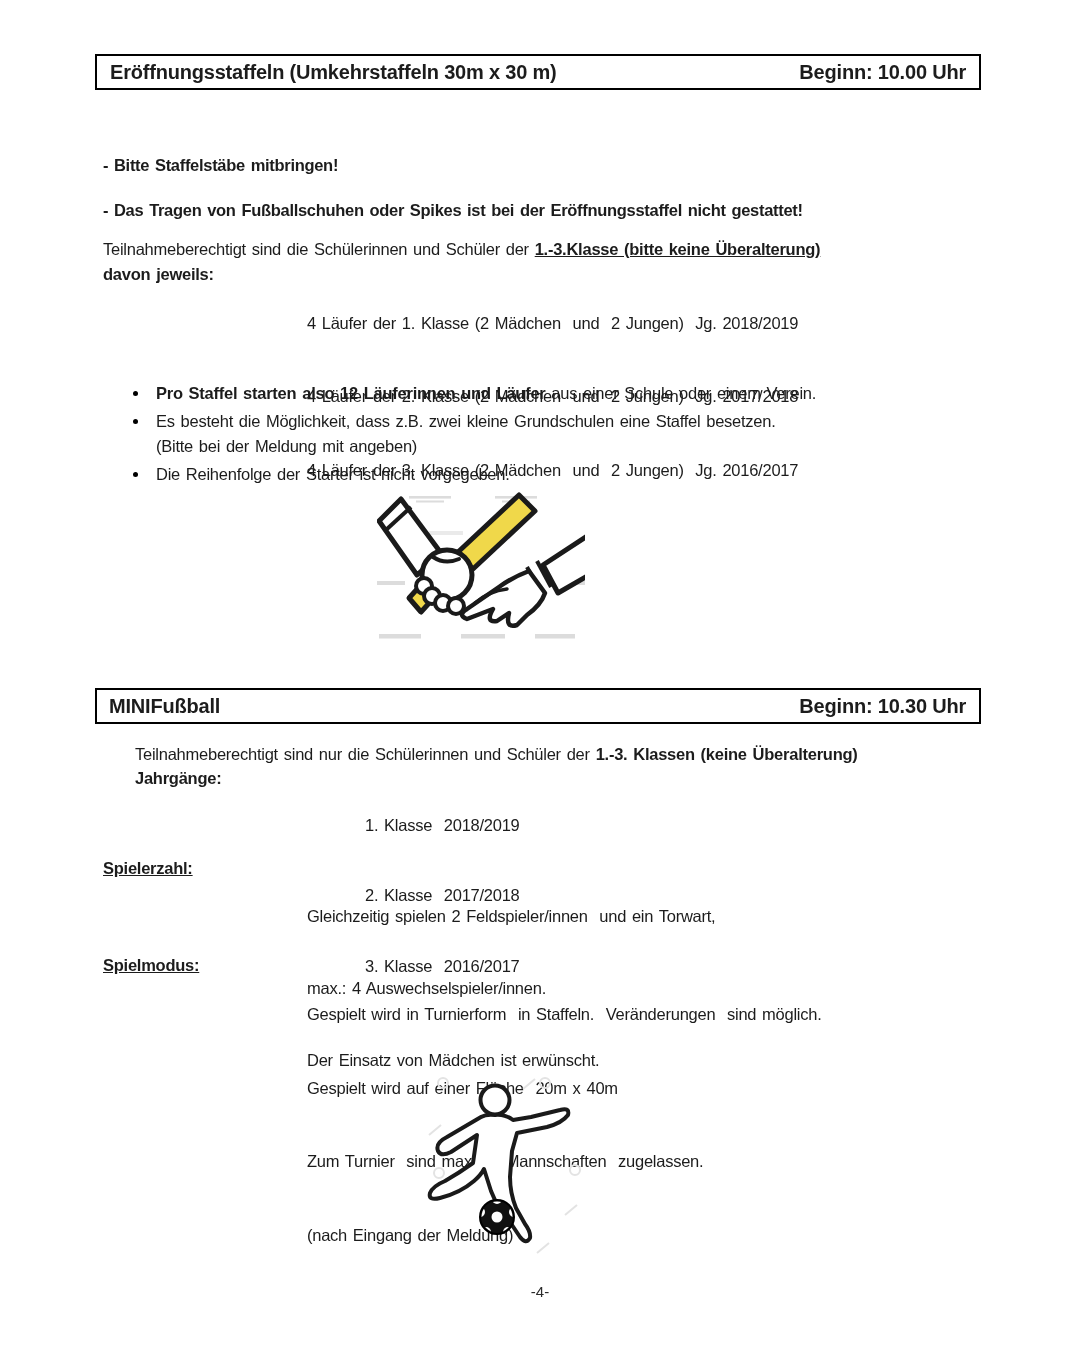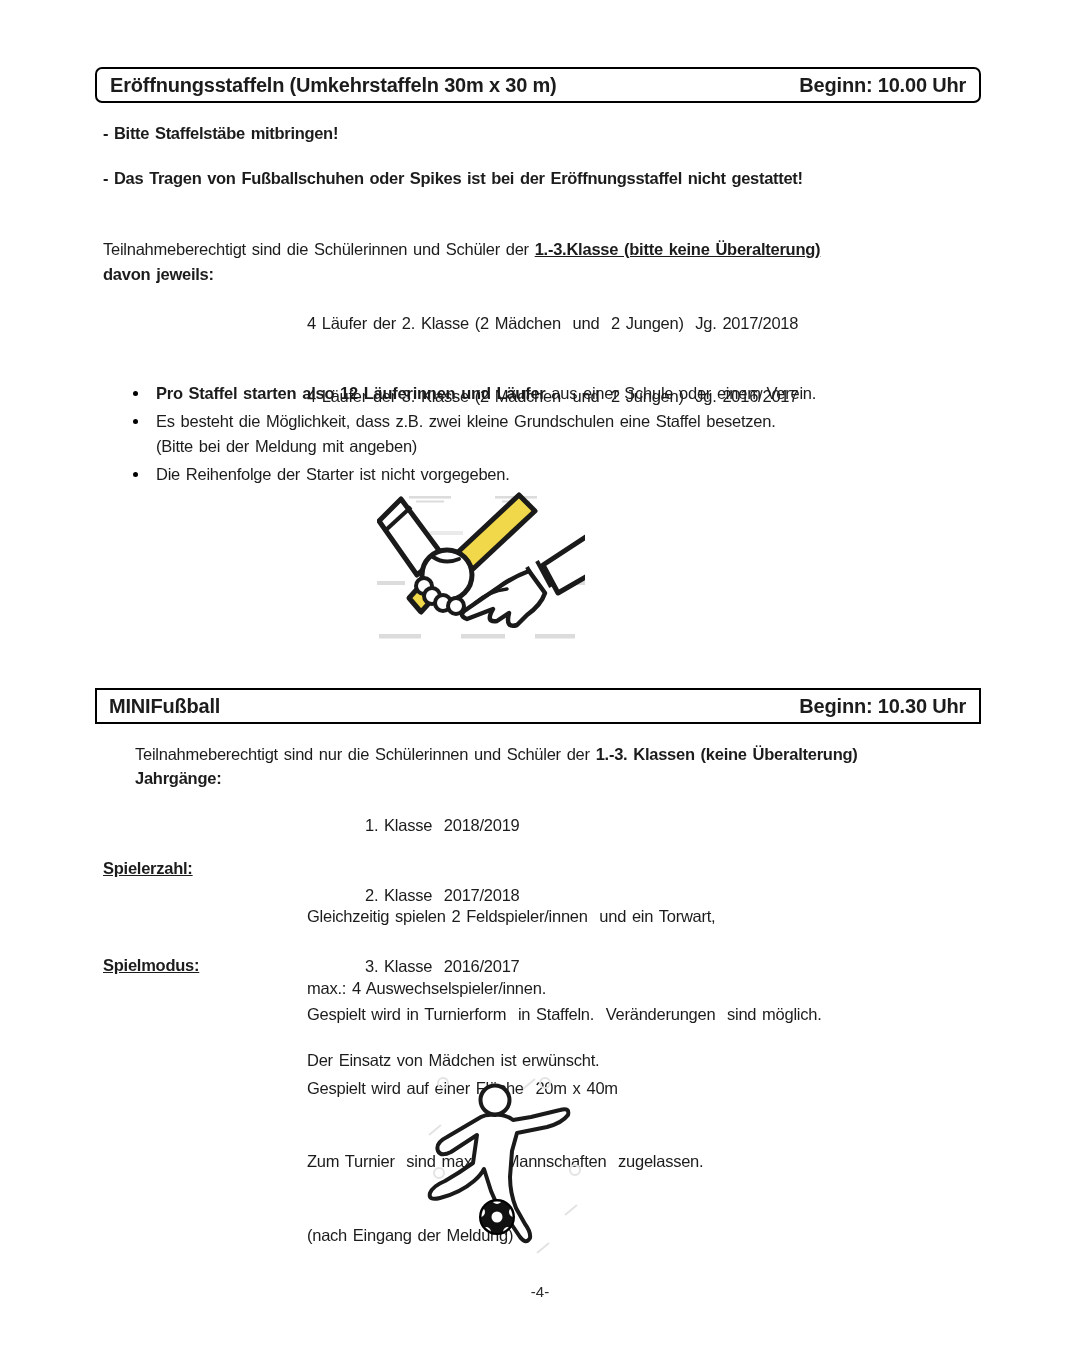--- a/index.html
+++ b/index.html
@@ -2,54 +2,55 @@
 <html lang="de"><head>
 <meta charset="utf-8">
 <style>
   html,body{margin:0;padding:0;background:#ffffff;}
   .doc{position:relative;width:1080px;height:1350px;background:#fff;overflow:hidden;
        font-family:"Liberation Sans","DejaVu Sans",sans-serif;color:#1c1c1c;}
   .abs{position:absolute;}
   .hbox{left:95px;width:886px;height:36px;border:2px solid #000;box-sizing:border-box;
         display:flex;justify-content:space-between;align-items:center;padding:0 13px;
         font-weight:bold;font-size:20px;letter-spacing:-0.2px;background:#fff;}
-  .note{left:103px;font-weight:bold;font-size:16.5px;letter-spacing:-0.3px;word-spacing:1.5px;}
+  .note{left:103px;font-weight:bold;font-size:16.5px;letter-spacing:-0.3px;word-spacing:1.5px;margin-top:32px;}
   .body{font-size:16.5px;letter-spacing:-0.25px;word-spacing:1.5px;line-height:24.5px;}
   .cols{display:flex;}
   .lbl{flex:none;font-weight:bold;}
   .w204{width:204px;}
   .w230{width:230px;}
   .vals{white-space:pre-wrap;}
   .b{font-weight:bold;}
   .u{text-decoration:underline;}
   .bu{font-weight:bold;text-decoration:underline;}
   .bullet-row{display:flex;gap:18px;line-height:25px;margin-bottom:3px;}
   .dot{flex:none;width:5px;height:5px;border-radius:50%;background:#000;margin-top:10px;}
   .pagenum{left:0;width:1080px;text-align:center;font-size:15px;color:#2b2b2b;}
   .baton{fill:#f0d84a;}
   svg{display:block;}
 </style>
 </head>
 <body>
 
 <div class="doc">
 
-  <div class="abs hbox" style="top:67px;border-radius:7px;">
+  <div class="abs hbox" style="top:54px;">
     <span>Eröffnungsstaffeln (Umkehrstaffeln 30m x 30 m)</span>
     <span>Beginn: 10.00 Uhr</span>
   </div>
 
   <div class="abs note" style="top:124px;">- Bitte Staffelstäbe  mitbringen!</div>
   <div class="abs note" style="top:169px;">- Das Tragen  von Fußballschuhen oder Spikes ist bei der Eröffnungsstaffel nicht gestattet!</div>
 
   <div class="abs body" style="left:103px;top:237px;width:920px;">
     <div><span>Teilnahmeberechtigt  sind die Schülerinnen  und Schüler  der </span><span class="bu">1.-3.Klasse (bitte keine Überalterung)</span></div>
     <div class="cols">
       <div class="lbl w204">davon jeweils:</div>
       <div class="vals">
+        <div>4 Läufer der 1. Klasse (2 Mädchen  und  2 Jungen)  Jg. 2018/2019</div>
         <div>4 Läufer der 2. Klasse (2 Mädchen  und  2 Jungen)  Jg. 2017/2018</div>
         <div>4 Läufer der 3. Klasse (2 Mädchen  und  2 Jungen)  Jg. 2016/2017</div>
       </div>
     </div>
   </div>
 
   <div class="abs body" style="left:133px;top:381px;width:840px;">
     <div class="bullet-row">
       <span class="dot"></span>
       <div><span class="b">Pro Staffel starten also 12 Läuferinnen und Läufer</span><span> aus einer Schule  oder einem Verein.</span></div>

